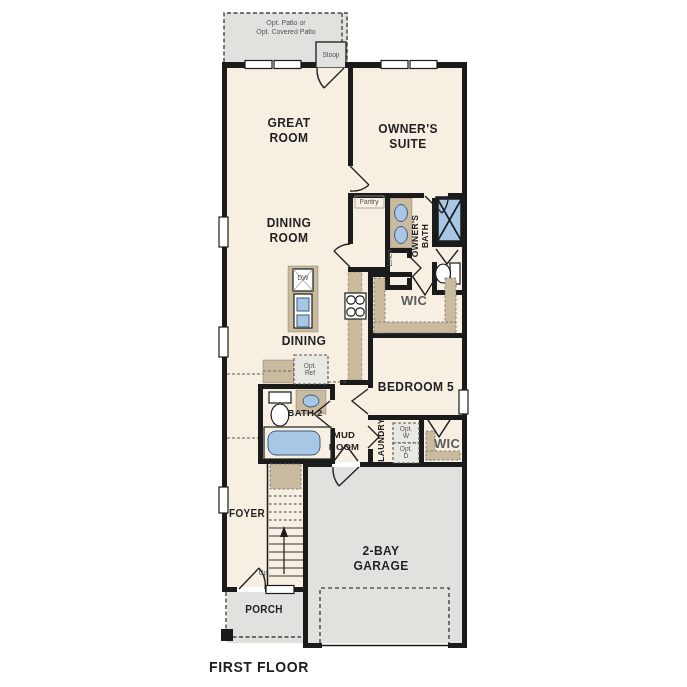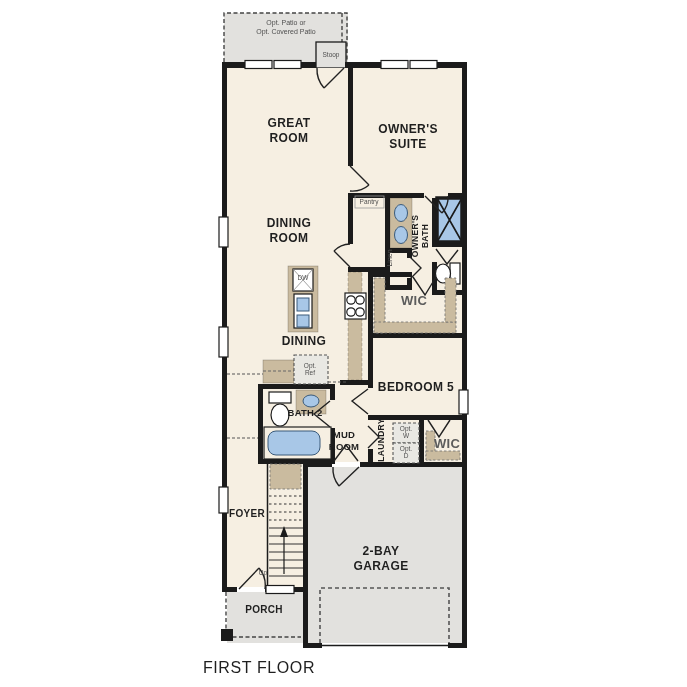--- a/index.html
+++ b/index.html
@@ -29,21 +29,21 @@
        transform:translate(-50%,-50%);line-height:1.22;}
   .room{font-size:12px;font-weight:bold;letter-spacing:.4px;}
   .room-sm{font-size:9.5px;font-weight:bold;letter-spacing:.2px;}
   .room-xs{font-size:10px;font-weight:bold;letter-spacing:.3px;}
   .xs{font-size:6.5px;color:var(--text-muted);line-height:1.15;}
   .sm{font-size:7px;color:var(--text-muted);line-height:1.35;}
   .wic{font-size:13px;font-weight:bold;color:#5c5c5c;letter-spacing:.3px;}
   .vert{transform:translate(-50%,-50%) rotate(-90deg);}
   .vert-bold{font-size:8.5px;font-weight:bold;letter-spacing:.3px;line-height:1.15;}
   .vert-xs{font-size:7px;color:var(--text-muted);}
-  .title{font-size:16px;font-weight:normal;letter-spacing:.6px;}
+  .title{font-size:14px;font-weight:bold;letter-spacing:.6px;}
 </style>
 </head>
 <body>
 
 <div id="stage">
   <svg id="plan-svg" width="687" height="687" viewBox="0 0 687 687">
 
     <g>
       <rect class="concrete" x="224" y="13" width="124" height="49"></rect>
       <rect class="concrete" x="227" y="592" width="76" height="51"></rect>

